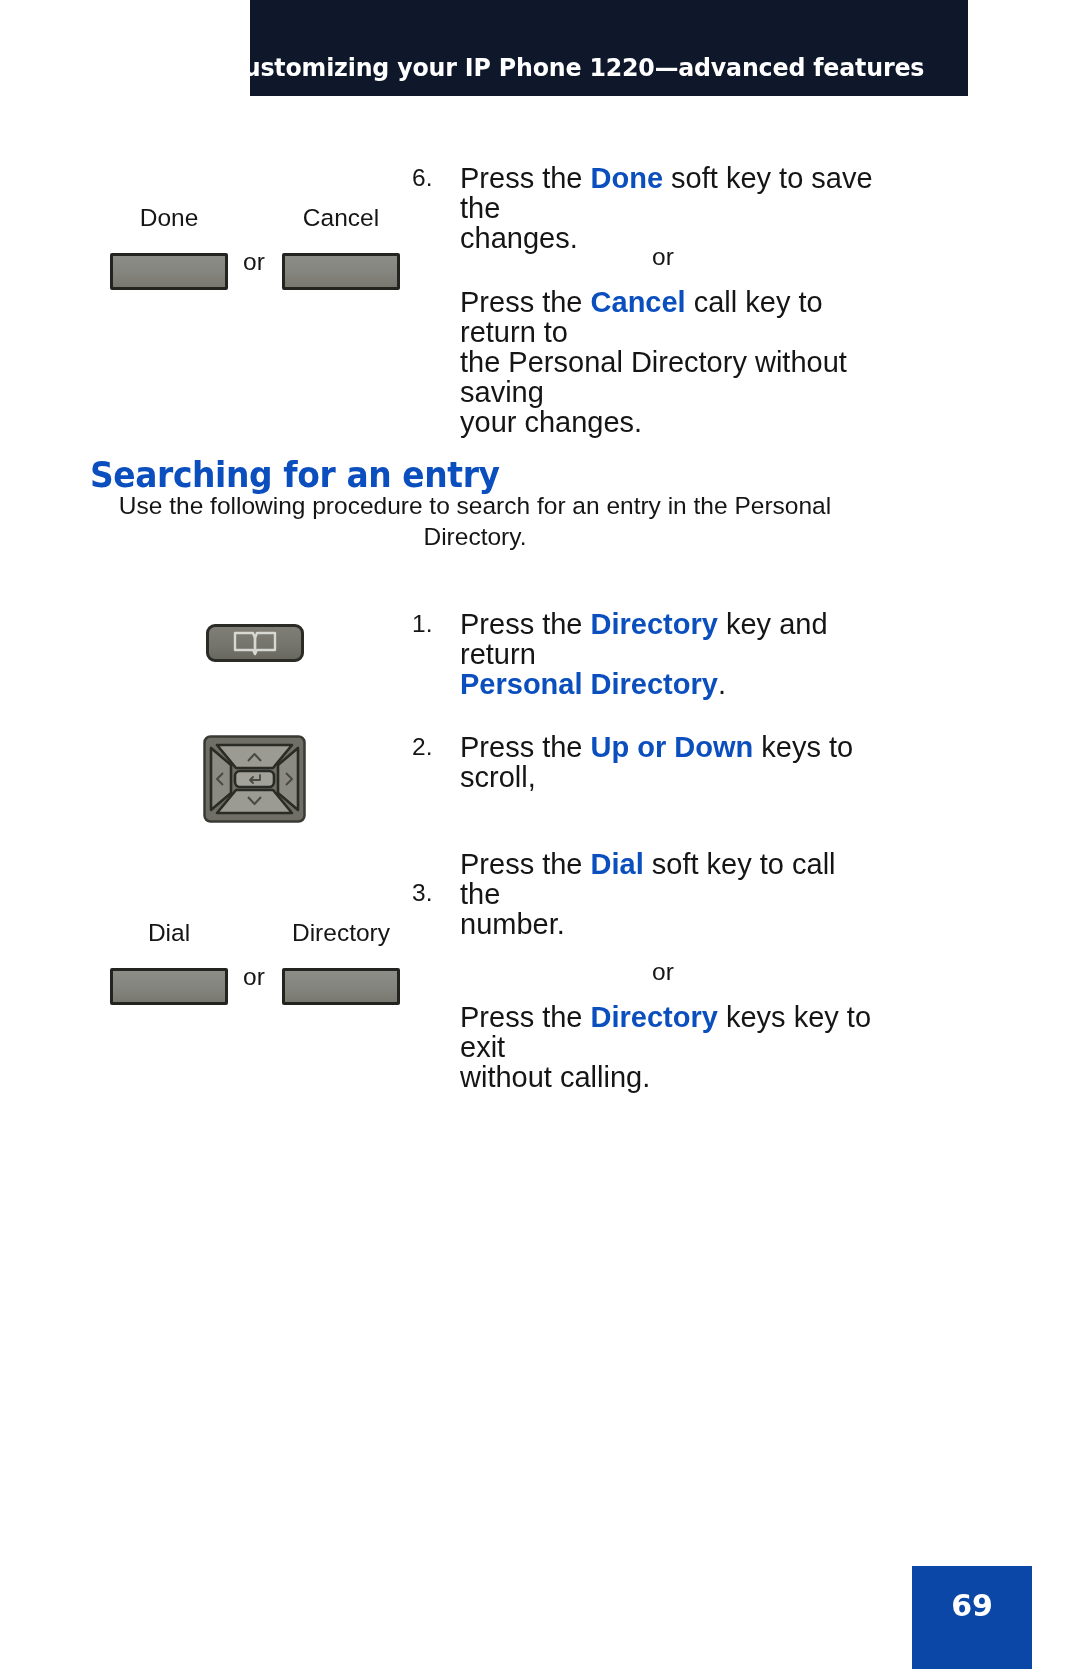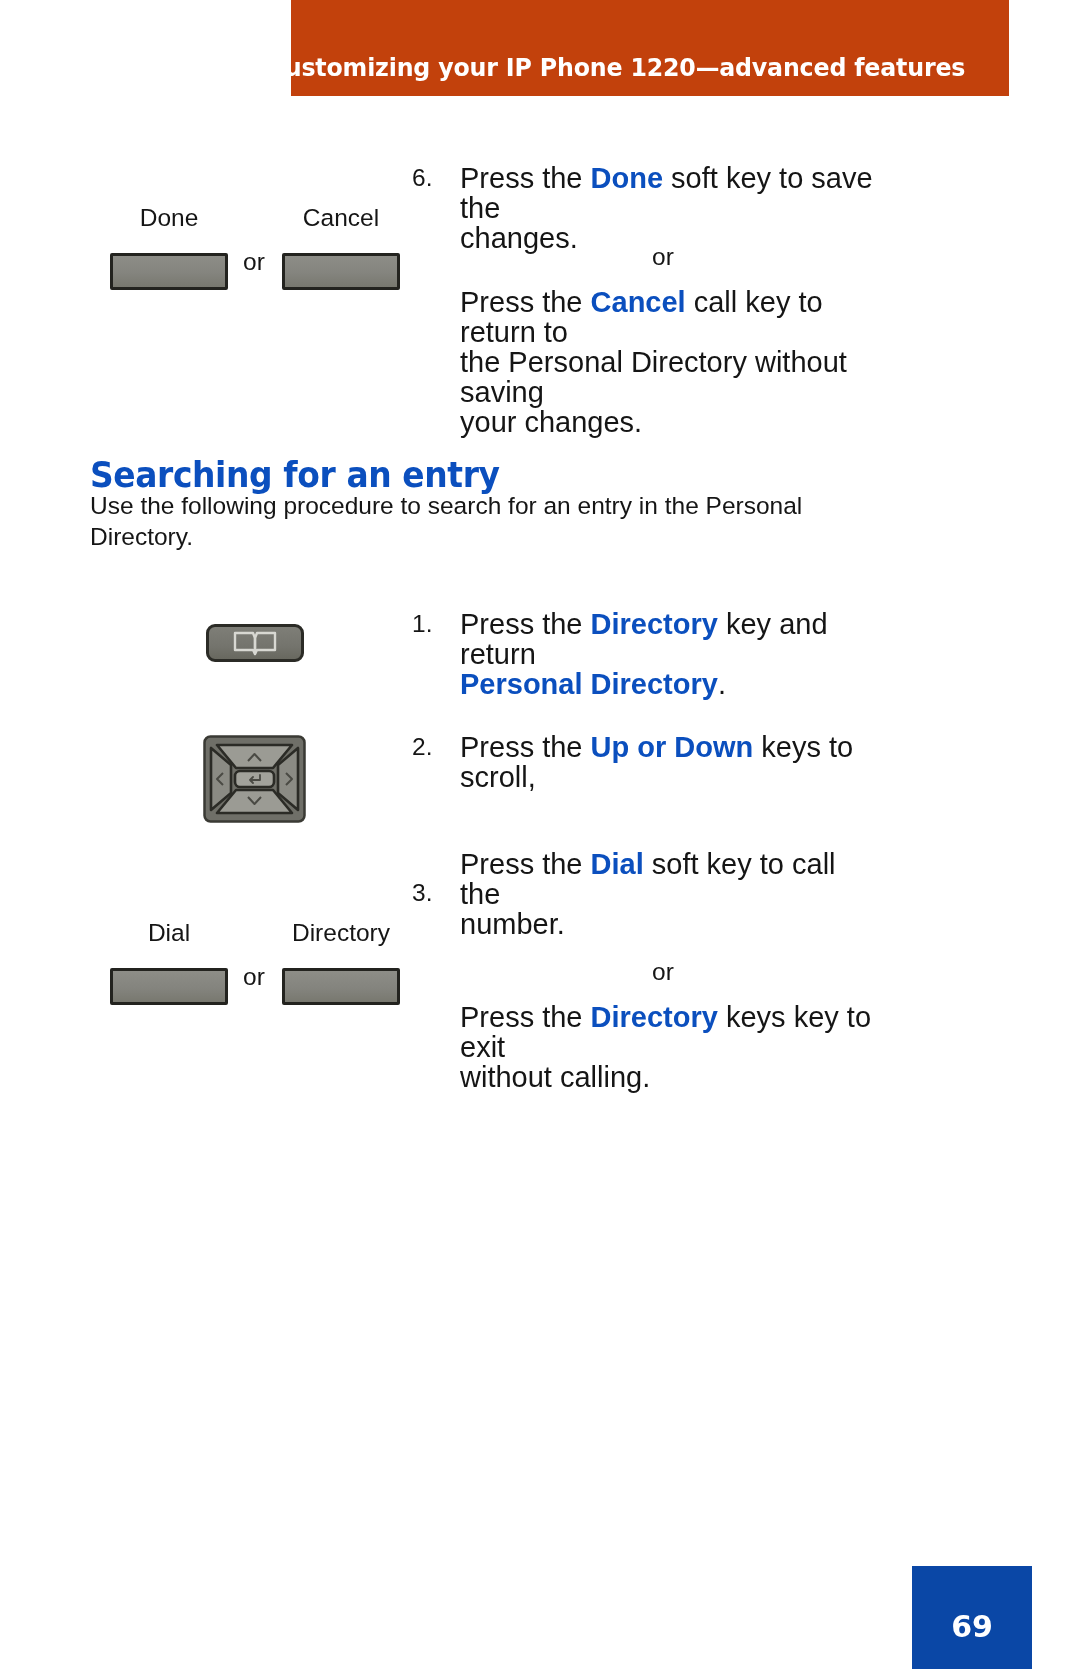--- a/index.html
+++ b/index.html
@@ -17,22 +17,21 @@
     overflow: hidden;
   }
 
   
   .header-banner {
     position: absolute;
     left: 250px;
     top: 0;
     width: 718px;
     height: 96px;
-    background: #c2410c;
-    margin-left: 41px;
+    background: #0f172a;
   }
   .header-title {
     position: absolute;
     right: 44px;
     bottom: 14px;
     color: #ffffff;
     font-size: 25.5px;
     font-weight: bold;
     letter-spacing: -0.2px;
     white-space: nowrap;
@@ -127,21 +126,20 @@
   .page-number {
     position: absolute;
     left: 0;
     right: 0;
     top: 22px;
     text-align: center;
     color: #ffffff;
     font-size: 30px;
     font-weight: bold;
     font-family: "DejaVu Sans", sans-serif;
-    margin-top: 21px;
   }
 
   
   .section-heading {
     position: absolute;
     left: 90px;
     top: 432px;
     font-size: 35px;
     font-weight: bold;
     color: #0b4fbe;
@@ -152,20 +150,21 @@
     white-space: nowrap;
   }
   .intro-paragraph {
     position: absolute;
     left: 90px;
     top: 490px;
     width: 770px;
     font-size: 24.5px;
     line-height: 31px;
     color: #151515;
+    text-align: center;
   }
 </style>
 </head>
 <body>
 
 <div class="header-banner">
   <div class="header-title">Customizing your IP Phone 1220—advanced features</div>
 </div>
 
 <div class="step-num" style="left:412px; top:163px;">6.</div>

